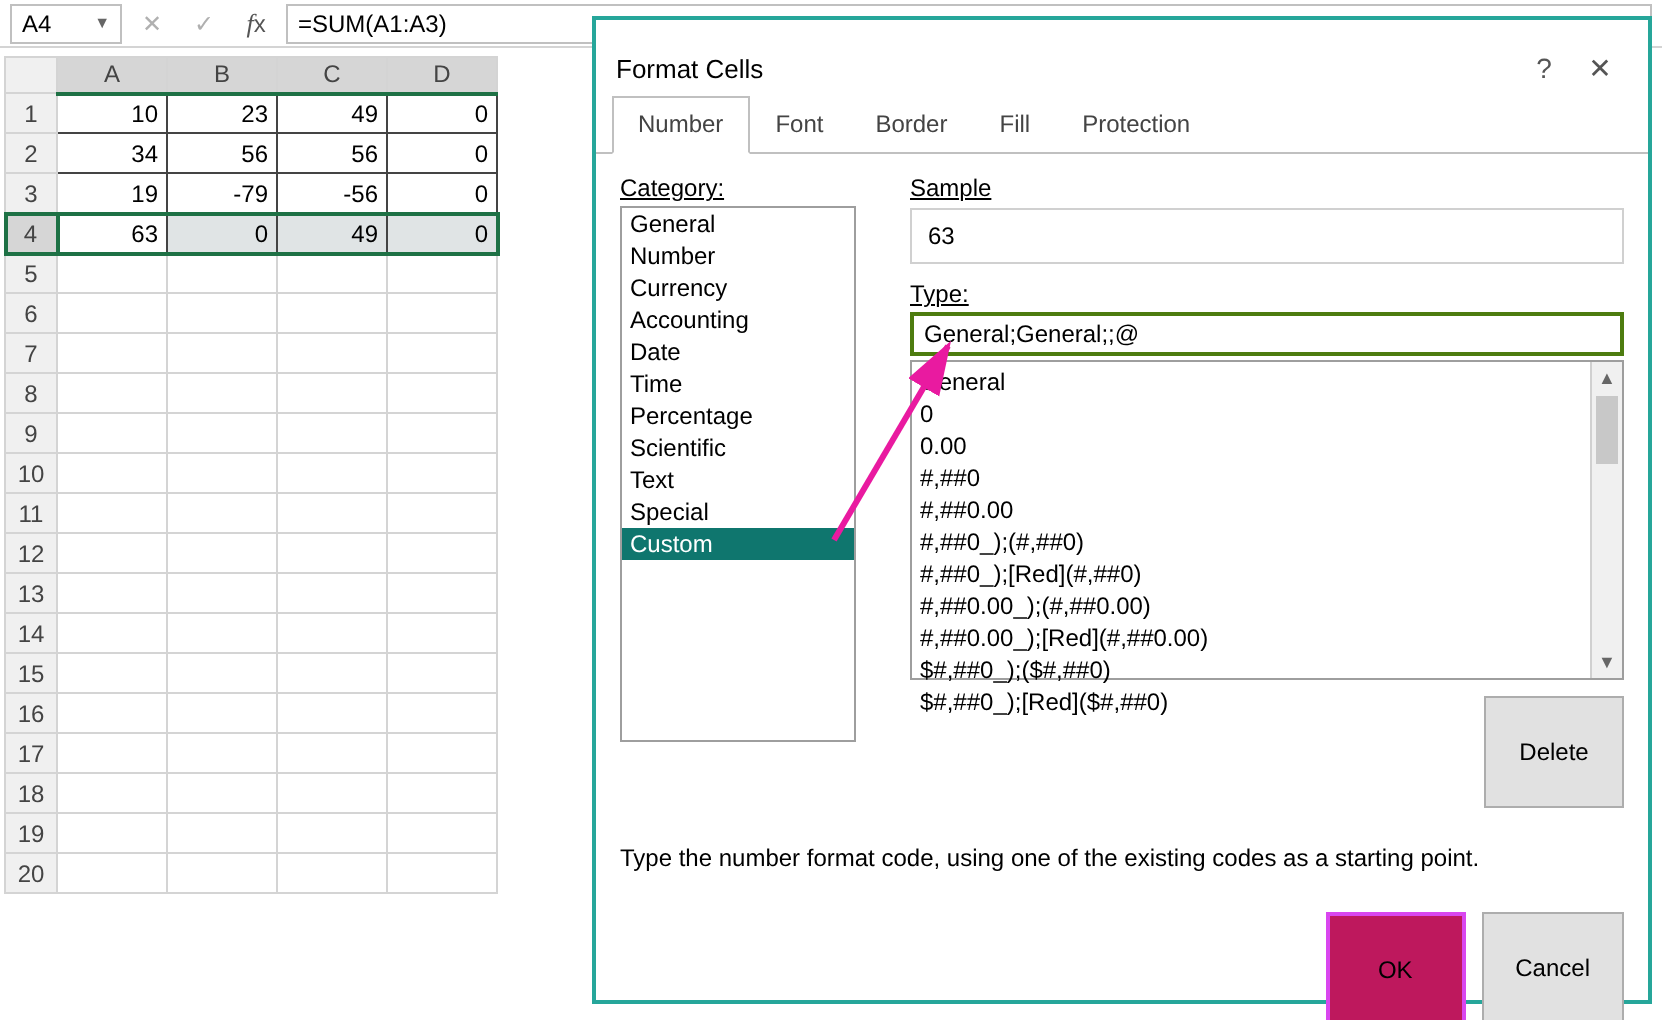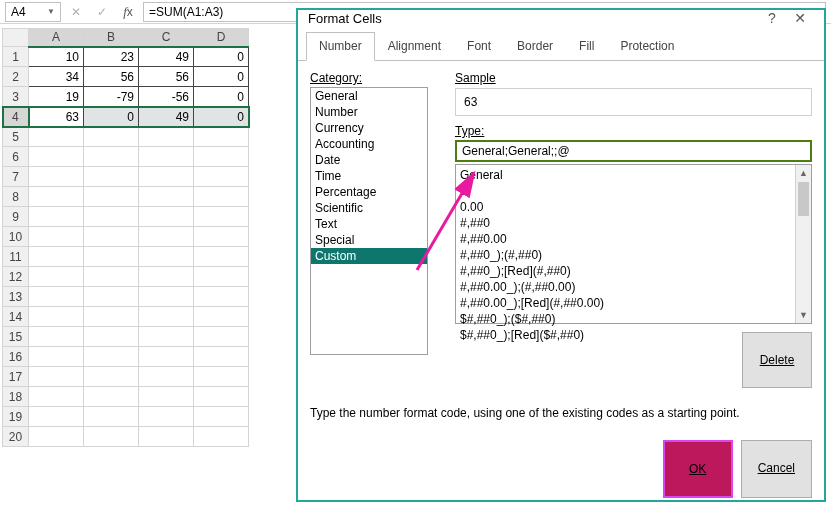--- a/index.html
+++ b/index.html
@@ -25,21 +25,21 @@
 .cell { width: 55px; height: 20px; text-align: right; padding-right: 4px; }
 .data-border td.cell { border: 1px solid #444; }
 th.sel-col { background: #d6d6d6; border-bottom: 2px solid #1e7145; }
 th.sel-row { background: #d6d6d6; border-right: 2px solid #1e7145; }
 tr.sel-range td.cell { background: #e0e4e5; }
 tr.sel-range td.cell.active { background: #fff; }
 tr.sel-range { outline: 2px solid #1e7145; outline-offset: -1px; }
 
 
 .dialog { position: absolute; left: 296px; top: 8px; width: 530px; height: 494px; border: 2px solid #26a69a; background: #fff; display: flex; flex-direction: column; }
-.titlebar { display: flex; align-items: center; height: 30px; padding: 0 10px; }
+.titlebar { display: flex; align-items: center; height: 30px; padding: 0 10px; margin-top: 16px; }
 .titlebar .title { flex: 1; font-size: 13px; }
 .titlebar .tbtn { width: 28px; text-align: center; font-size: 14px; color: #555; }
 .tabs { display: flex; border-bottom: 1px solid #c0c0c0; padding: 0 8px; margin-top: 6px; }
 .tab { padding: 6px 12px; color: #444; border: 1px solid transparent; }
 .tab.active { border: 1px solid #c0c0c0; border-bottom: 1px solid #fff; margin-bottom: -1px; background: #fff; }
 .body { flex: 1; padding: 10px 12px; display: flex; flex-direction: column; }
 .upper { display: flex; gap: 27px; }
 .catcol { display: flex; flex-direction: column; }
 .cat-label { margin-bottom: 2px; text-decoration: underline; }
 .catlist { width: 118px; height: 268px; border: 1px solid #9e9e9e; overflow: hidden; }
@@ -51,21 +51,21 @@
 .type-label { margin-bottom: 2px; text-decoration: underline; }
 .type-input { border: 2px solid #4d7c0f; height: 22px; padding: 2px 5px; margin-bottom: 2px; }
 .type-input input { border: none; outline: none; width: 100%; background: transparent; }
 .fmtlist { border: 1px solid #9e9e9e; height: 160px; position: relative; }
 .fmtlist .inner { padding: 2px 4px; }
 .fmtlist .fmt { padding: 0 0; line-height: 16px; }
 .fmtlist .scrollbar { position: absolute; right: 0; top: 0; bottom: 0; width: 16px; background: #f0f0f0; border-left: 1px solid #d0d0d0; }
 .fmtlist .scrollbar .ar { height: 16px; text-align: center; font-size: 9px; color: #666; line-height: 16px; }
 .fmtlist .scrollbar .thumb { position: absolute; left: 2px; right: 2px; top: 17px; height: 34px; background: #c8c8c8; }
 .delrow { display: flex; justify-content: flex-end; margin-top: 8px; }
-.btn { border: 1px solid #adadad; background: #e1e1e1; padding: 20px 16px; min-width: 70px; text-align: center; text-decoration: underline; }
+.btn { border: 1px solid #adadad; background: #e1e1e1; padding: 20px 16px; min-width: 70px; text-align: center; }
 .hint { margin-top: 18px; }
 .dlg-footer { display: flex; justify-content: flex-end; gap: 8px; padding: 10px 12px; }
 .btn.primary { border: 2px solid #d946ef; background: #be185d; margin-left: 46px; }
 
 
 .arrow { position: absolute; left: 412px; top: 165px; width: 70px; height: 110px; pointer-events: none; }
 </style>
 </head>
 <body>
 
@@ -240,21 +240,20 @@
 </div>
 
 <div class="dialog">
   <div class="titlebar">
     <span class="title">Format Cells</span>
     <span class="tbtn">?</span>
     <span class="tbtn">✕</span>
   </div>
   <div class="tabs">
     <div class="tab active">Number</div>
-    <div class="tab">Alignment</div>
     <div class="tab">Font</div>
     <div class="tab">Border</div>
     <div class="tab">Fill</div>
     <div class="tab">Protection</div>
   </div>
   <div class="body">
     <div class="upper">
       <div class="catcol">
         <div class="cat-label">Category:</div>
         <div class="catlist">

